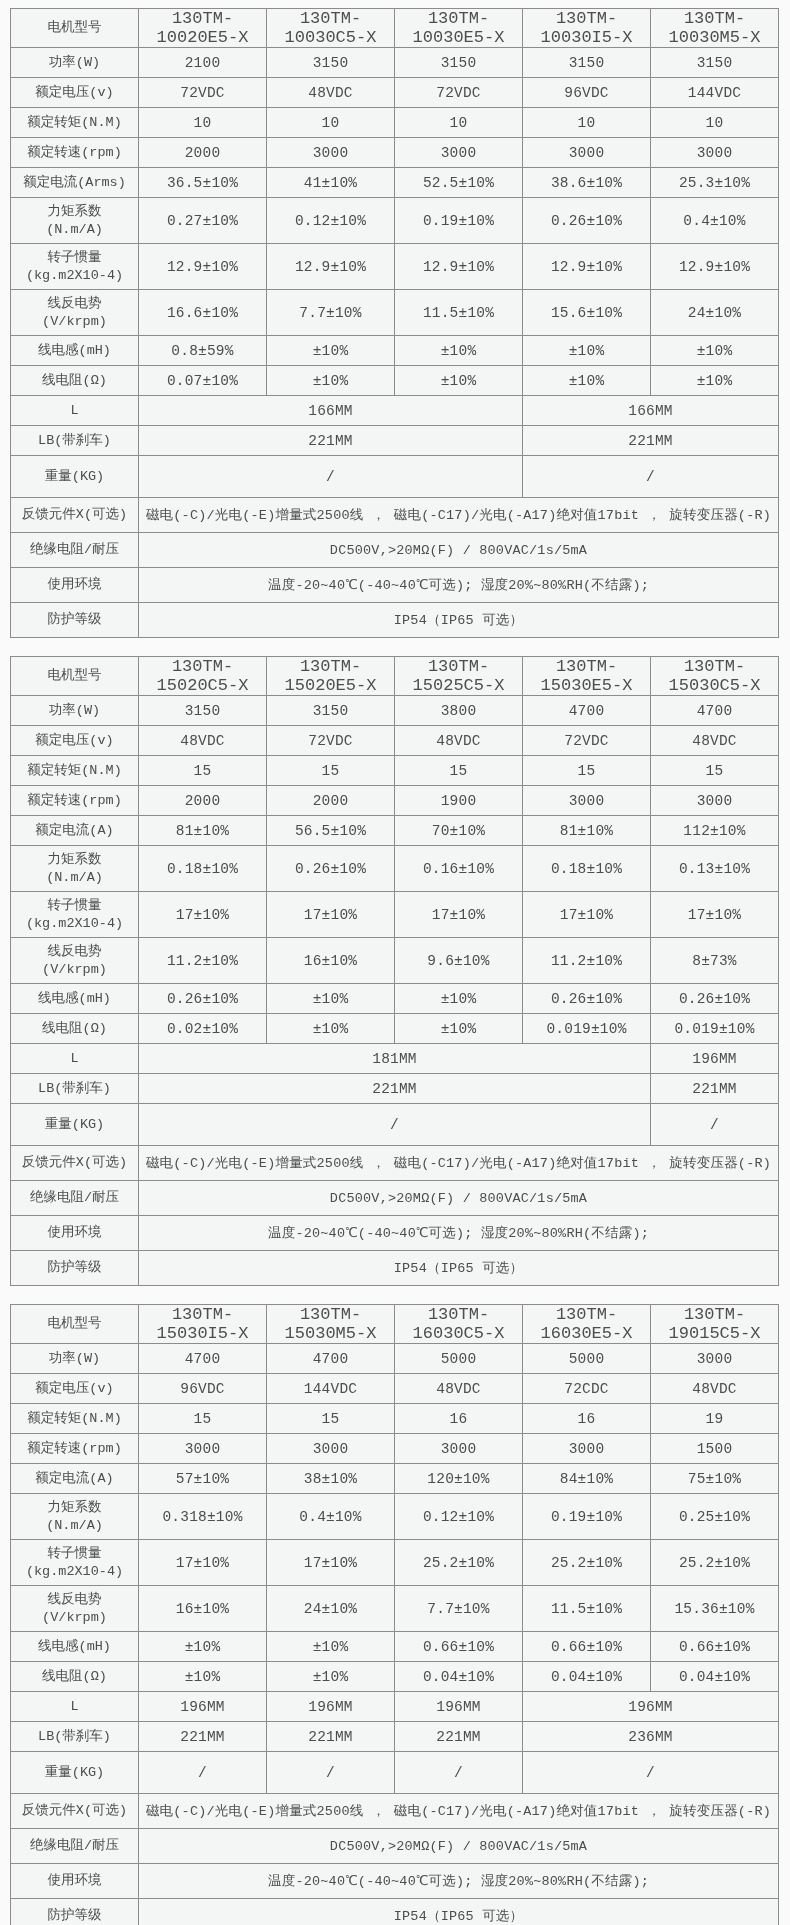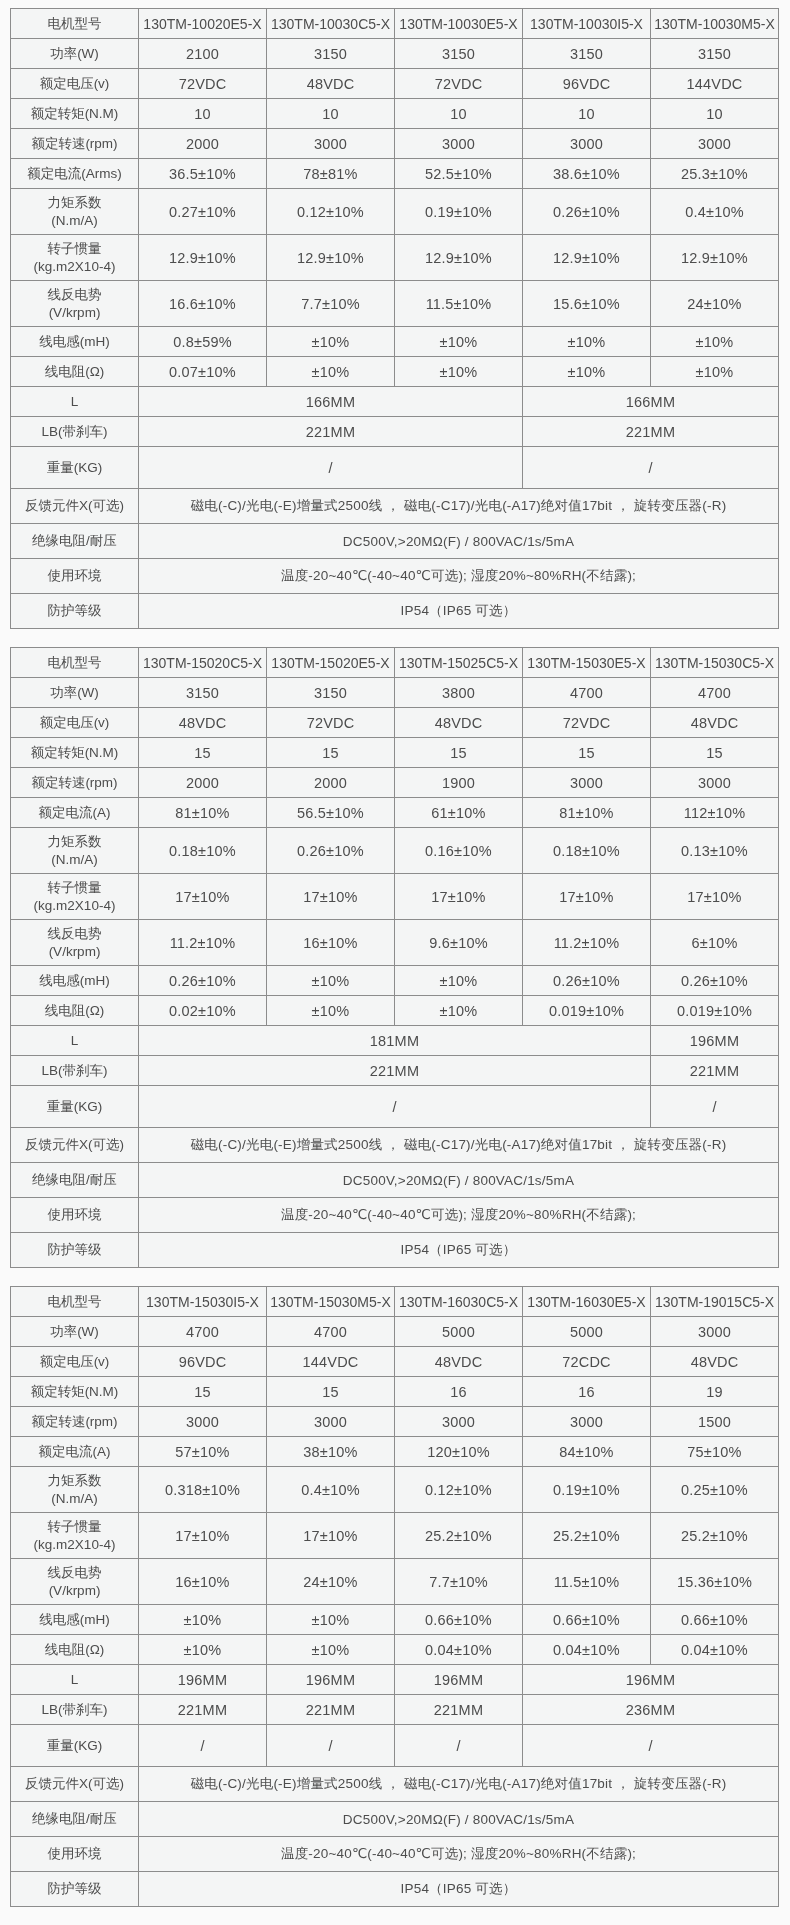--- a/index.html
+++ b/index.html
@@ -8,37 +8,38 @@
     width: 790px; height: 1925px;
     background: #fafafa;
     font-family: "Liberation Sans", "DejaVu Sans", sans-serif;
   }
   .wrap { padding: 8px 10px 0 10px; }
   table.spec-table {
     border-collapse: collapse;
     table-layout: fixed;
     width: 769px;
     margin: 0 8px 18px 0;
+    font-family: Liberation Mono, monospace;
   }
   table.spec-table td {
     border: 1px solid #8c8c8c;
     background: #f4f5f5;
     color: #4d4d4d;
     text-align: center;
     vertical-align: middle;
     padding: 0 2px;
     overflow: hidden;
   }
   td.lbl {
     font-size: 13.5px;
     white-space: pre-line;
     line-height: 1.3;
   }
   td.val  { font-size: 14.5px; letter-spacing: 0.2px; }
-  td.model{ font-size: 14px; letter-spacing: 0; }
+  td.model{ font-size: 17px; letter-spacing: 0; }
   td.wide {
     text-align: left;
     padding-left: 13px;
     font-size: 13.5px;
   }
 </style>
 </head>
 <body>
 
 <div class="wrap">
@@ -88,21 +89,21 @@
           <td class="lbl">额定转速(rpm)</td>
           <td colspan="1" class="val">2000</td>
           <td colspan="1" class="val">3000</td>
           <td colspan="1" class="val">3000</td>
           <td colspan="1" class="val">3000</td>
           <td colspan="1" class="val">3000</td>
         </tr>
         <tr style="height: 30px;">
           <td class="lbl">额定电流(Arms)</td>
           <td colspan="1" class="val">36.5±10%</td>
-          <td colspan="1" class="val">78±81%</td>
+          <td colspan="1" class="val">41±10%</td>
           <td colspan="1" class="val">52.5±10%</td>
           <td colspan="1" class="val">38.6±10%</td>
           <td colspan="1" class="val">25.3±10%</td>
         </tr>
         <tr style="height: 46px;">
           <td class="lbl">力矩系数
 (N.m/A)</td>
           <td colspan="1" class="val">0.27±10%</td>
           <td colspan="1" class="val">0.12±10%</td>
           <td colspan="1" class="val">0.19±10%</td>
@@ -223,21 +224,21 @@
           <td colspan="1" class="val">2000</td>
           <td colspan="1" class="val">2000</td>
           <td colspan="1" class="val">1900</td>
           <td colspan="1" class="val">3000</td>
           <td colspan="1" class="val">3000</td>
         </tr>
         <tr style="height: 30px;">
           <td class="lbl">额定电流(A)</td>
           <td colspan="1" class="val">81±10%</td>
           <td colspan="1" class="val">56.5±10%</td>
-          <td colspan="1" class="val">61±10%</td>
+          <td colspan="1" class="val">70±10%</td>
           <td colspan="1" class="val">81±10%</td>
           <td colspan="1" class="val">112±10%</td>
         </tr>
         <tr style="height: 46px;">
           <td class="lbl">力矩系数
 (N.m/A)</td>
           <td colspan="1" class="val">0.18±10%</td>
           <td colspan="1" class="val">0.26±10%</td>
           <td colspan="1" class="val">0.16±10%</td>
           <td colspan="1" class="val">0.18±10%</td>
@@ -252,21 +253,21 @@
           <td colspan="1" class="val">17±10%</td>
           <td colspan="1" class="val">17±10%</td>
         </tr>
         <tr style="height: 46px;">
           <td class="lbl">线反电势
 (V/krpm)</td>
           <td colspan="1" class="val">11.2±10%</td>
           <td colspan="1" class="val">16±10%</td>
           <td colspan="1" class="val">9.6±10%</td>
           <td colspan="1" class="val">11.2±10%</td>
-          <td colspan="1" class="val">6±10%</td>
+          <td colspan="1" class="val">8±73%</td>
         </tr>
         <tr style="height: 30px;">
           <td class="lbl">线电感(mH)</td>
           <td colspan="1" class="val">0.26±10%</td>
           <td colspan="1" class="val">±10%</td>
           <td colspan="1" class="val">±10%</td>
           <td colspan="1" class="val">0.26±10%</td>
           <td colspan="1" class="val">0.26±10%</td>
         </tr>
         <tr style="height: 30px;">

